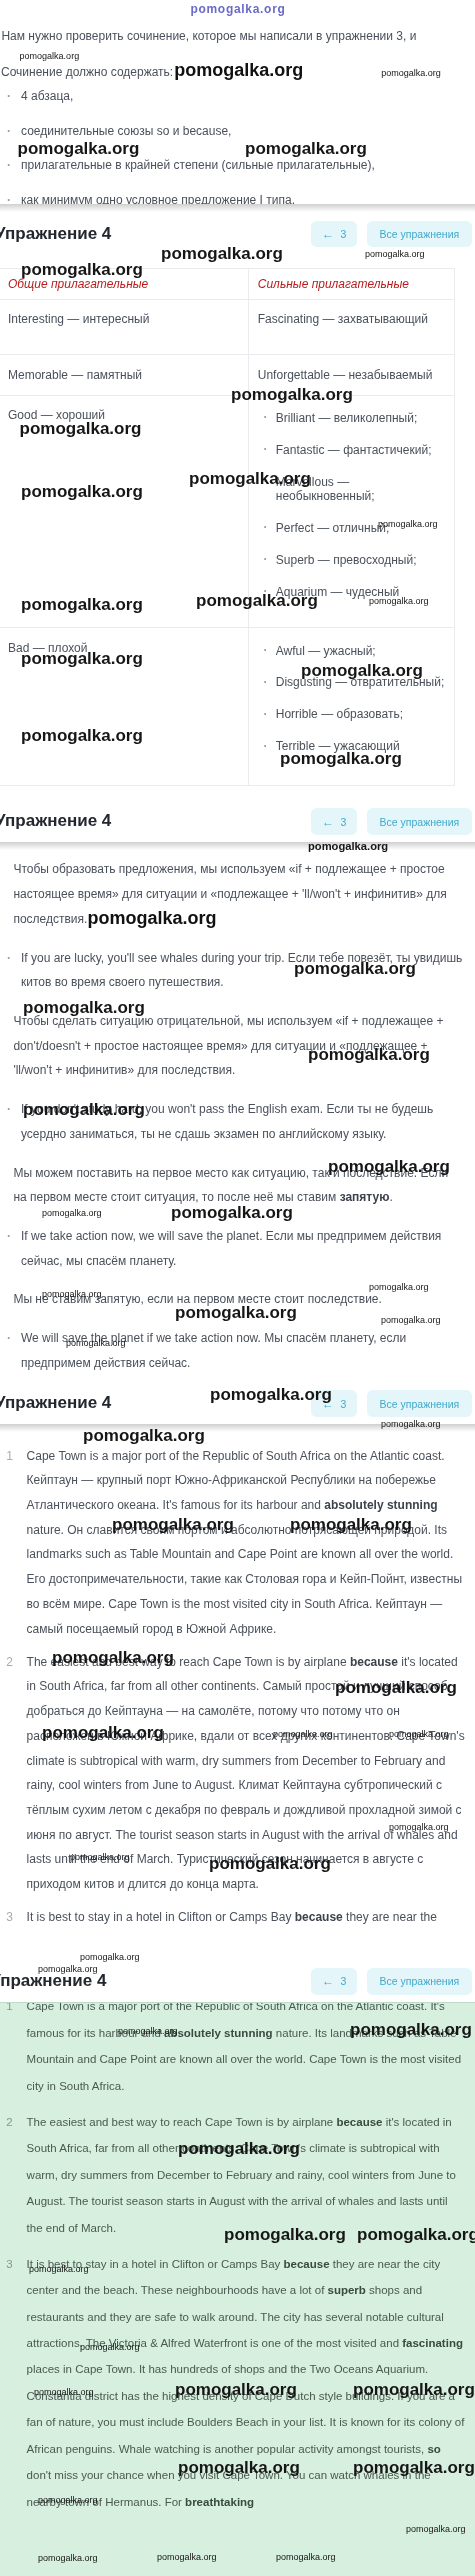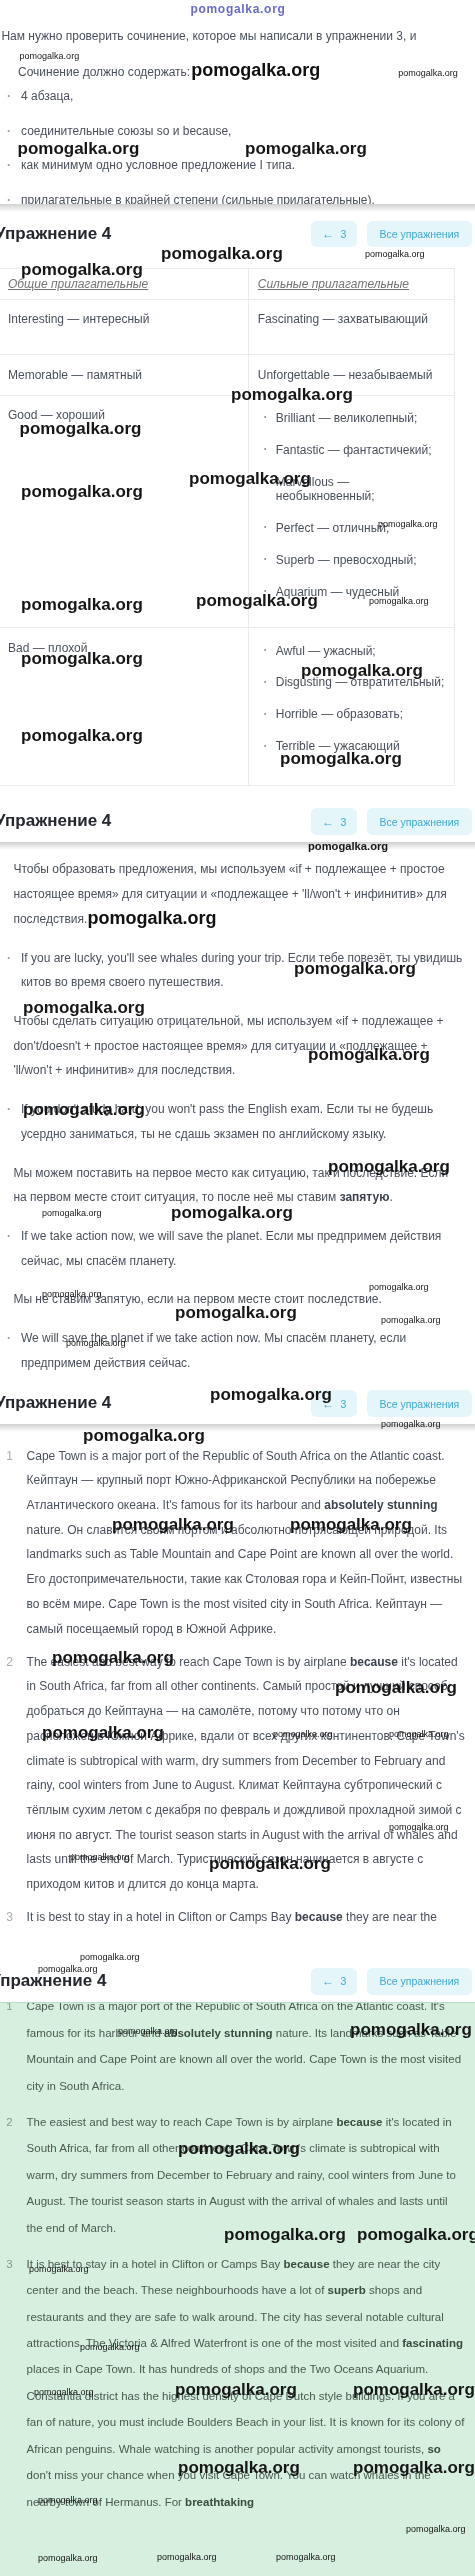--- a/index.html
+++ b/index.html
@@ -38,21 +38,21 @@
   .btn-back{width:46px;gap:6.3px;}
   .btn-all{padding:0 12.6px;}
   .arrow{font-size:12px;line-height:1;}
 
   .band{height:8.4px;background:linear-gradient(rgba(150,150,150,.45),rgba(255,255,255,0));}
   .band-mid{margin-top:7px;margin-bottom:7px;}
 
   
   .tbl{border-collapse:collapse;table-layout:fixed;width:456px;margin:21px 0 0 -1.4px;}
   .tbl td{border:0.7px solid #e9ebee;font-size:12px;color:#4a515c;vertical-align:top;padding:12.6px 8.4px;}
-  .tbl .hdr td{font-style:italic;padding:7.7px 8.4px;color:#737373;text-decoration:underline;}
+  .tbl .hdr td{font-style:italic;padding:7.7px 8.4px;color:#b91c1c;}
   .tbl .col1{width:232px;}
   .tbl .pad-b td{padding-bottom:28px;}
   .t-list{margin:1.4px 0 0;padding:0;list-style:none;}
   .t-dot{position:relative;padding-left:18px;line-height:1.2;margin:0 0 17.5px;}
   .t-dot:last-child{margin-bottom:0;}
   .t-dot::before{content:"·";position:absolute;left:5.6px;top:-0.7px;color:#969ca5;font-weight:700;}
   .cell-pad{padding-top:1.4px;}
 
   
   .num-item{position:relative;padding:0 8.4px 0 26.6px;font-size:12px;line-height:2.06;margin:0 0 8.4px;}
@@ -60,41 +60,41 @@
   .list-wrap{margin-top:11.2px;}
 
   
   .green{position:absolute;left:0;top:38px;width:476px;height:574px;background:#d6efde;
          border-top:0.7px solid #bcdcc8;overflow:hidden;color:#4b5a51;}
   .green-list{margin-top:-9.8px;padding-top:0;}
   .green .num-item{font-size:11.5px;line-height:2.3;padding-right:9.8px;margin-bottom:9.8px;color:#4b5a51;}
   .green .num{color:#7f9c8c;}
   .green b{color:#3a4b41;}
 
-  .contain-line{display:flex;align-items:baseline;gap:1px;padding-left:18px;margin:0 0 9.8px;
+  .contain-line{display:flex;align-items:baseline;gap:1px;padding-left:1px;margin:0 0 9.8px;
                 font-size:12px;}
 </style>
 </head>
 <body>
 
 <div class="page">
 
   <section class="intro">
     <div class="wm-outline">pomogalka.org</div>
     <p class="para" style="margin:24px 0 12.6px;">Нам нужно проверить сочинение, которое мы написали в упражнении 3, и</p>
     <span class="wm w-sm" style="left:19.6px;top:52px">pomogalka.org</span>
     <div class="contain-line">
       <span>Сочинение должно содержать:</span>
       <span class="wm-inline-lg">pomogalka.org</span>
       <span class="wm-inline-sm">pomogalka.org</span>
     </div>
     <div class="dot-item">4 абзаца,</div>
     <div class="dot-item">соединительные союзы so и because,</div>
+    <div class="dot-item">прилагательные в крайней степени (сильные прилагательные),</div>
     <div class="dot-item">как минимум одно условное предложение I типа.</div>
-    <div class="dot-item">прилагательные в крайней степени (сильные прилагательные),</div>
     <span class="wm w-lg" style="left:17.5px;top:140px">pomogalka.org</span>
     <span class="wm w-lg" style="left:245px;top:140px">pomogalka.org</span>
   </section>
 
   <section class="sec1">
     <div class="band"></div>
     <div class="sec-head">
       <h2 class="sec-title">Упражнение 4</h2>
       <div class="nav-btns">
         <div class="btn btn-back">

